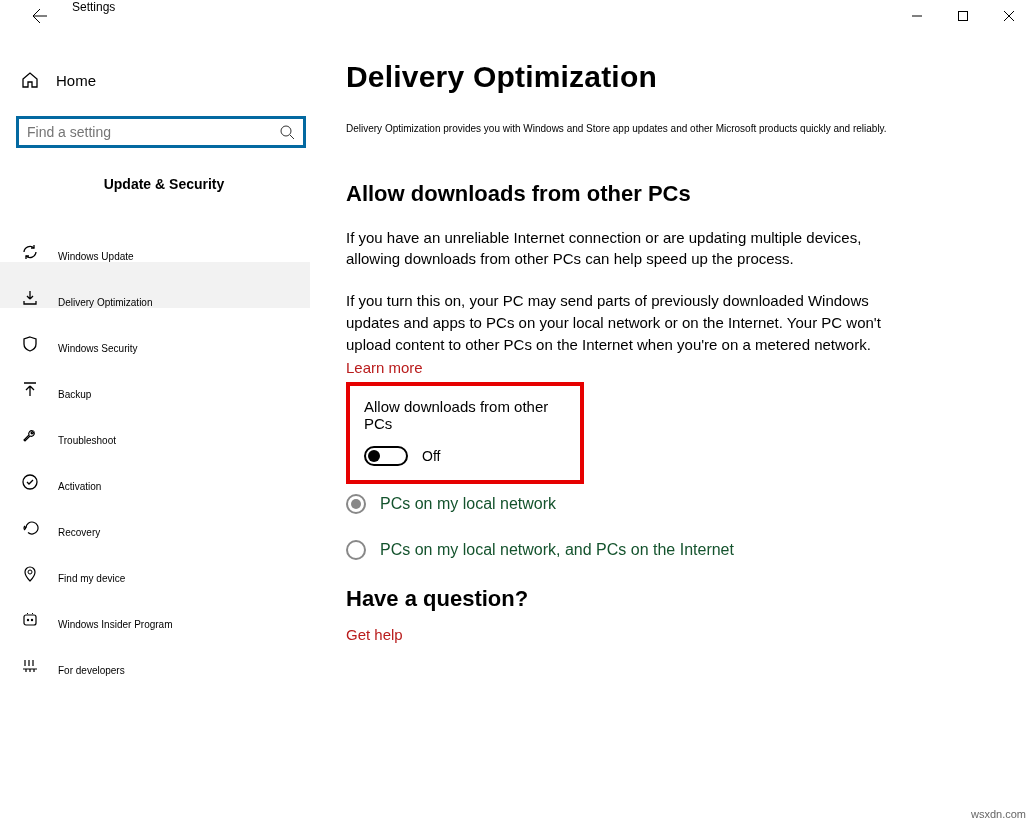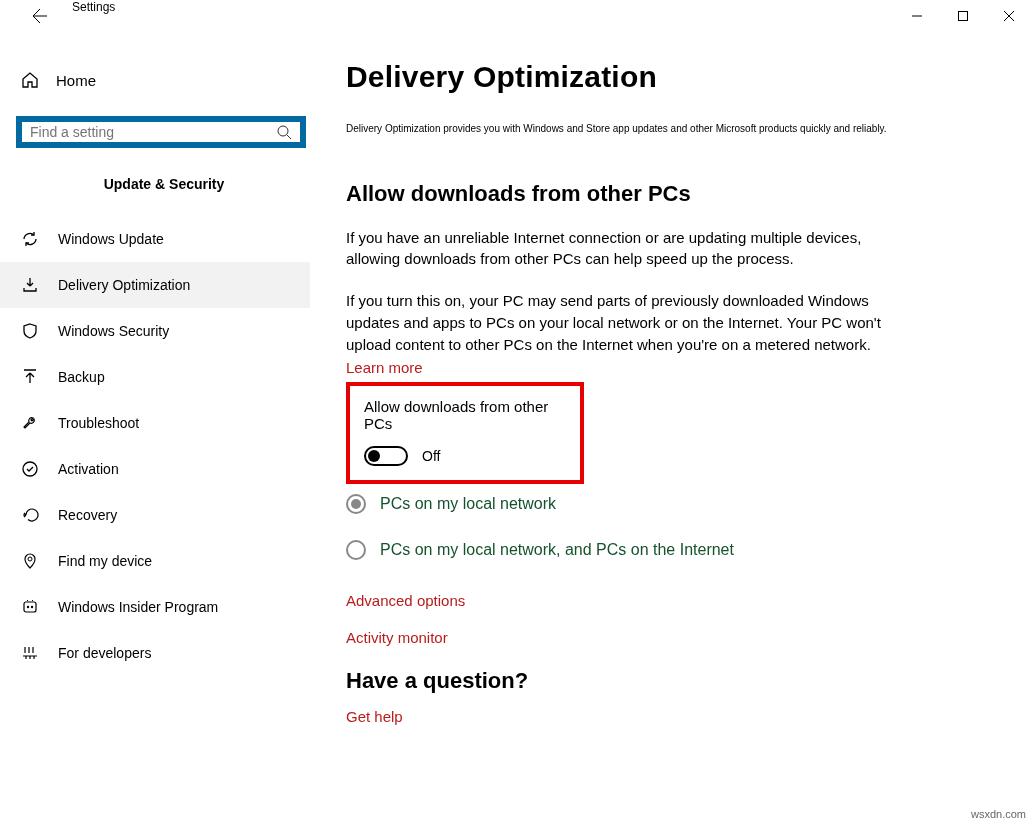--- a/index.html
+++ b/index.html
@@ -59,21 +59,21 @@
       align-items: center;
       gap: 16px;
       padding: 8px 0 8px 4px;
       cursor: pointer;
       margin-bottom: 18px;
     }
     .home-row span { font-size: 15px; }
     .search-box {
       width: 290px;
       height: 32px;
-      border: 6px solid #0369a1;
+      border: 3px solid #0369a1;
       display: flex;
       align-items: center;
       padding: 0 8px;
       background: #fff;
       margin-bottom: 28px;
     }
     .search-box input {
       flex: 1;
       border: none;
       outline: none;
@@ -82,27 +82,27 @@
     }
     .section-header {
       font-size: 14px;
       font-weight: 600;
       margin-bottom: 24px;
       padding-left: 2px;
       text-align: center;
     }
     .nav-item {
       display: flex;
-      align-items: center;
+      align-items: flex-end;
       gap: 18px;
       height: 46px;
       padding-left: 4px;
       cursor: pointer;
       position: relative;
-      font-size: 14px;
+      font-size: 10px;
     }
     .nav-item.active::before {
       content: "";
       position: absolute;
       left: -16px;
       top: 10px;
       bottom: 10px;
       width: 4px;
       background: #0078d4;
     }
@@ -394,23 +394,19 @@
       <div class="radio-outer">
           <div class="radio-inner"></div>
         </div>
       <span>PCs on my local network</span>
     </div>
     <div class="radio-row">
       <div class="radio-outer"></div>
       <span>PCs on my local network, and PCs on the Internet</span>
     </div>
 
-    <div class="links-section">
-      <span class="link">Advanced options</span>
-      <span class="link">Activity monitor</span>
-    </div>
 
     <h2 class="question-heading">Have a question?</h2>
     <span class="link">Get help</span>
   </div>
 </div>
 
 <div class="watermark">wsxdn.com</div>
 
 </body></html>

